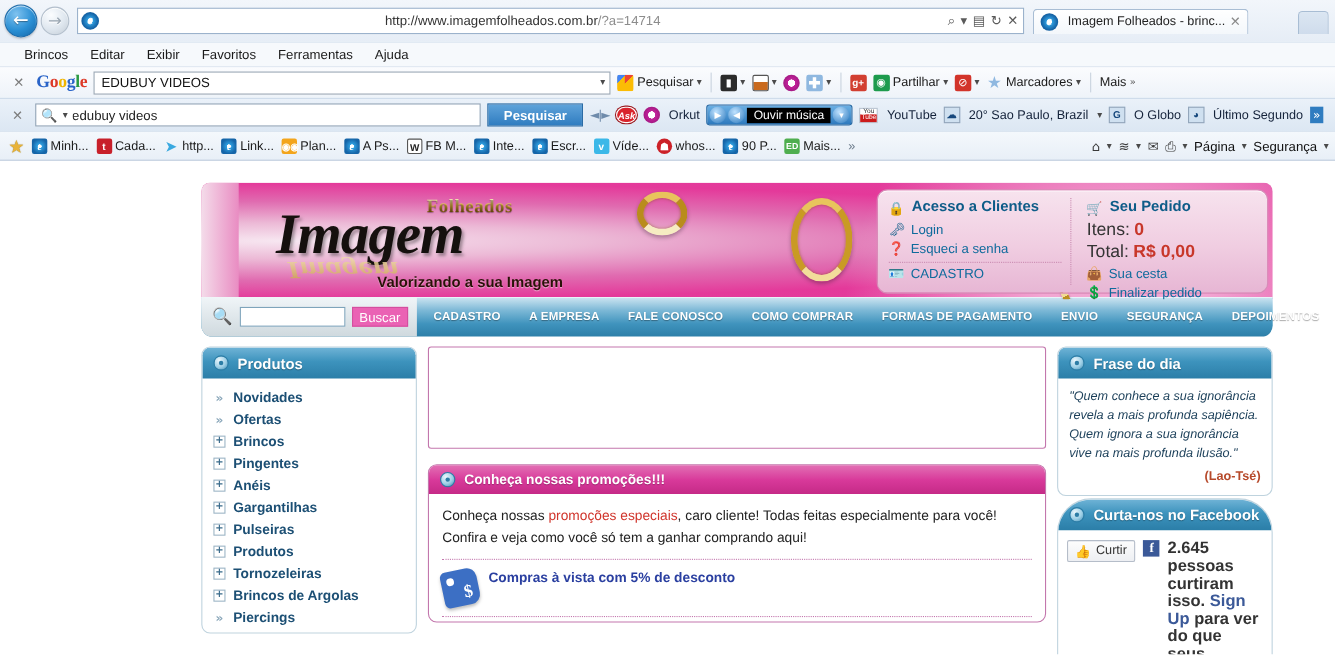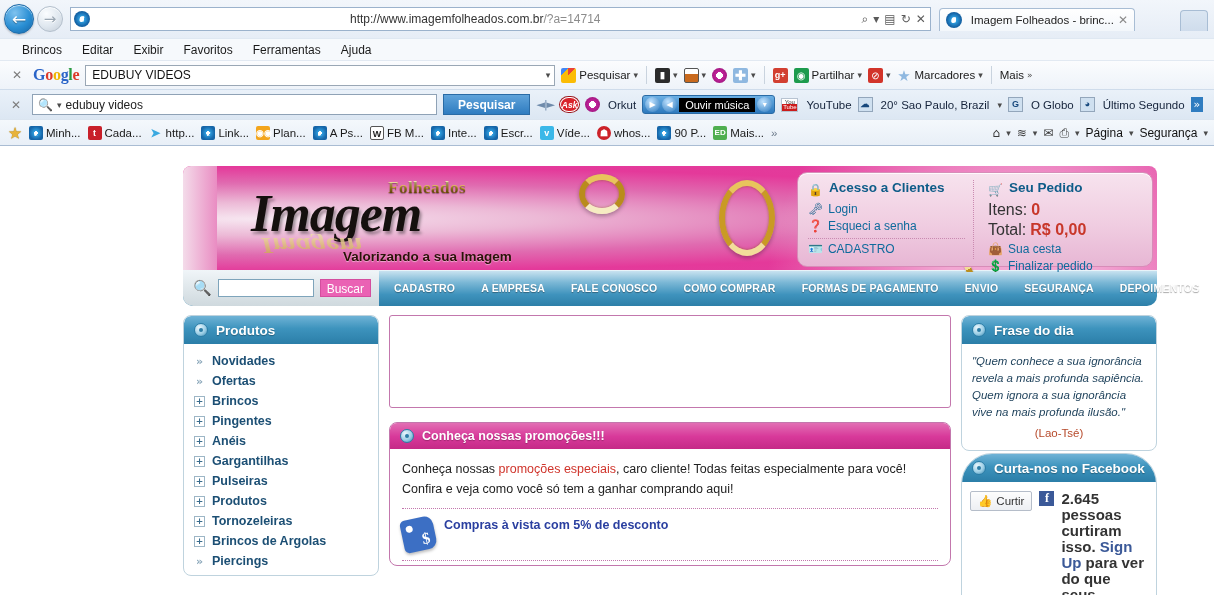--- a/index.html
+++ b/index.html
@@ -257,21 +257,21 @@
             box-shadow:0 2px 3px rgba(0,0,0,.25); }
   .tagico::before { content:""; position:absolute; left:5px; top:6px; width:7px; height:7px;
             border-radius:50%; background:#fff; }
   .tagico::after { content:"$"; position:absolute; right:6px; bottom:2px; color:#fff; font-size:16px;
             font-weight:bold; font-family:"Liberation Serif", serif; }
   .offer-b h5 { margin:0 0 2px; font-size:12.5px; color:#2a3fa0; font-weight:bold; }
   .offer-b p { margin:0; font-size:12.5px; color:#222; line-height:19px; }
   .offer-b a { color:#3a6ea8; text-decoration:none; }
 
   .quote { padding:9px 10px 8px; font-size:11.5px; color:#1b3f59; font-style:italic; line-height:17px; }
-  .quote .author { display:block; text-align:center; color:#b6492a; font-style:normal; font-weight:normal;
+  .quote .author { display:block; text-align:right; color:#b6492a; font-style:normal; font-weight:bold;
                    margin-top:4px; }
   .fbbody { padding:9px 8px 8px; display:flex; gap:7px; }
   .likebtn { height:20px; padding:0 7px; border:1px solid #b5bdc9; border-radius:2px; flex:0 0 auto;
     background: linear-gradient(180deg,#fdfdfd,#edeff3); font-size:11.5px; color:#333;
     display:flex; align-items:center; gap:4px; align-self:flex-start; }
   .fblogo { width:15px; height:15px; background:#3b5998; color:#fff; font-weight:bold; font-size:12px;
     text-align:center; line-height:15px; font-family:"Liberation Serif",serif; flex:0 0 auto; }
   .fbtxt { font-size:15px; color:#333; line-height:16px;font-weight:bold; }
   .fbtxt a { color:#3b5998; text-decoration:none; }
 </style>

